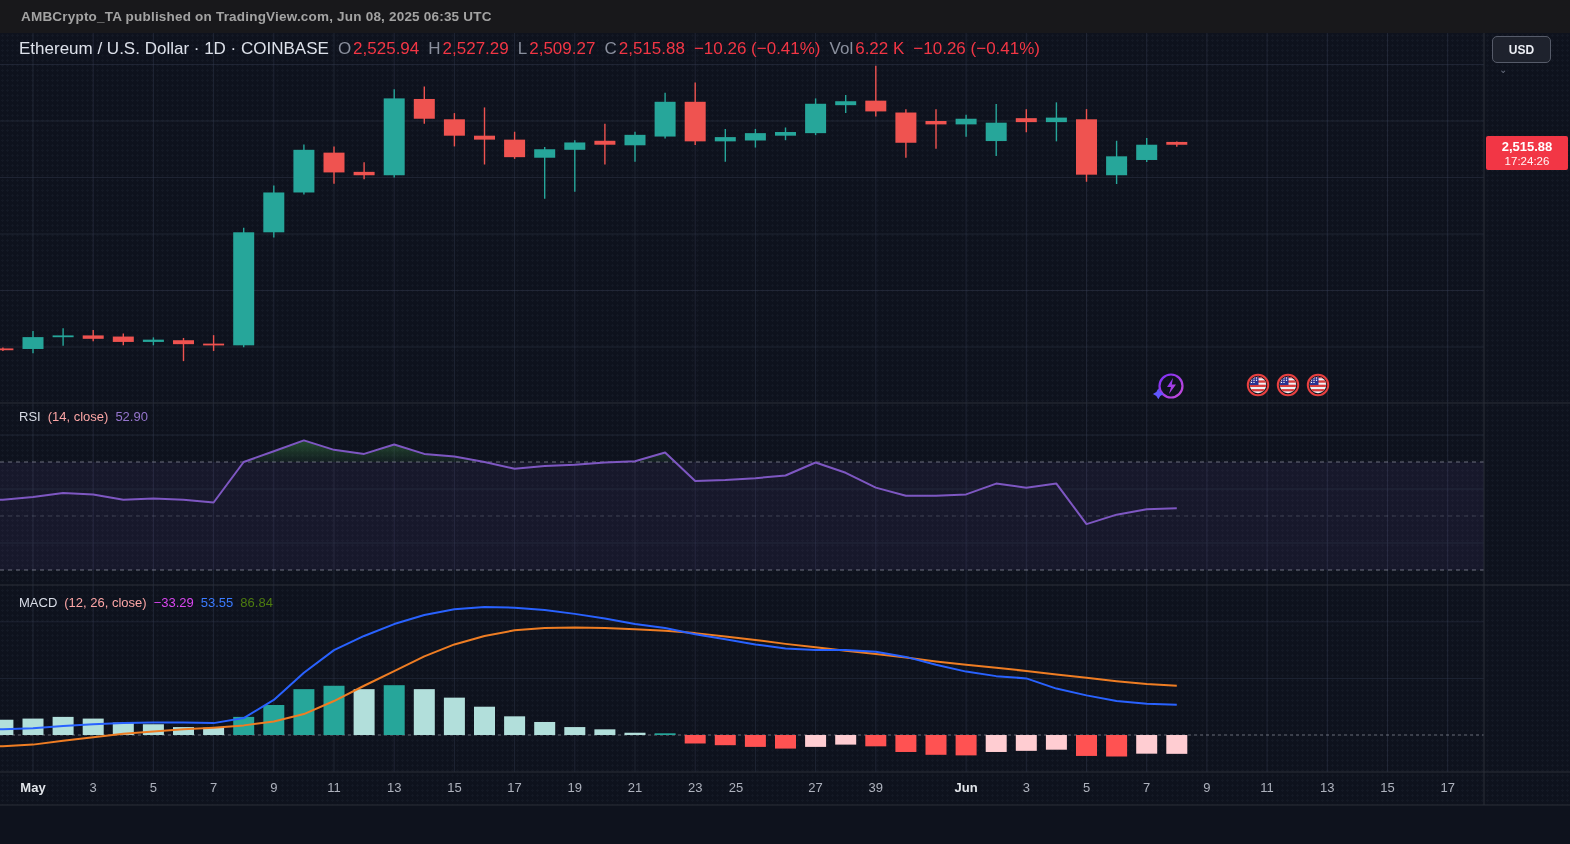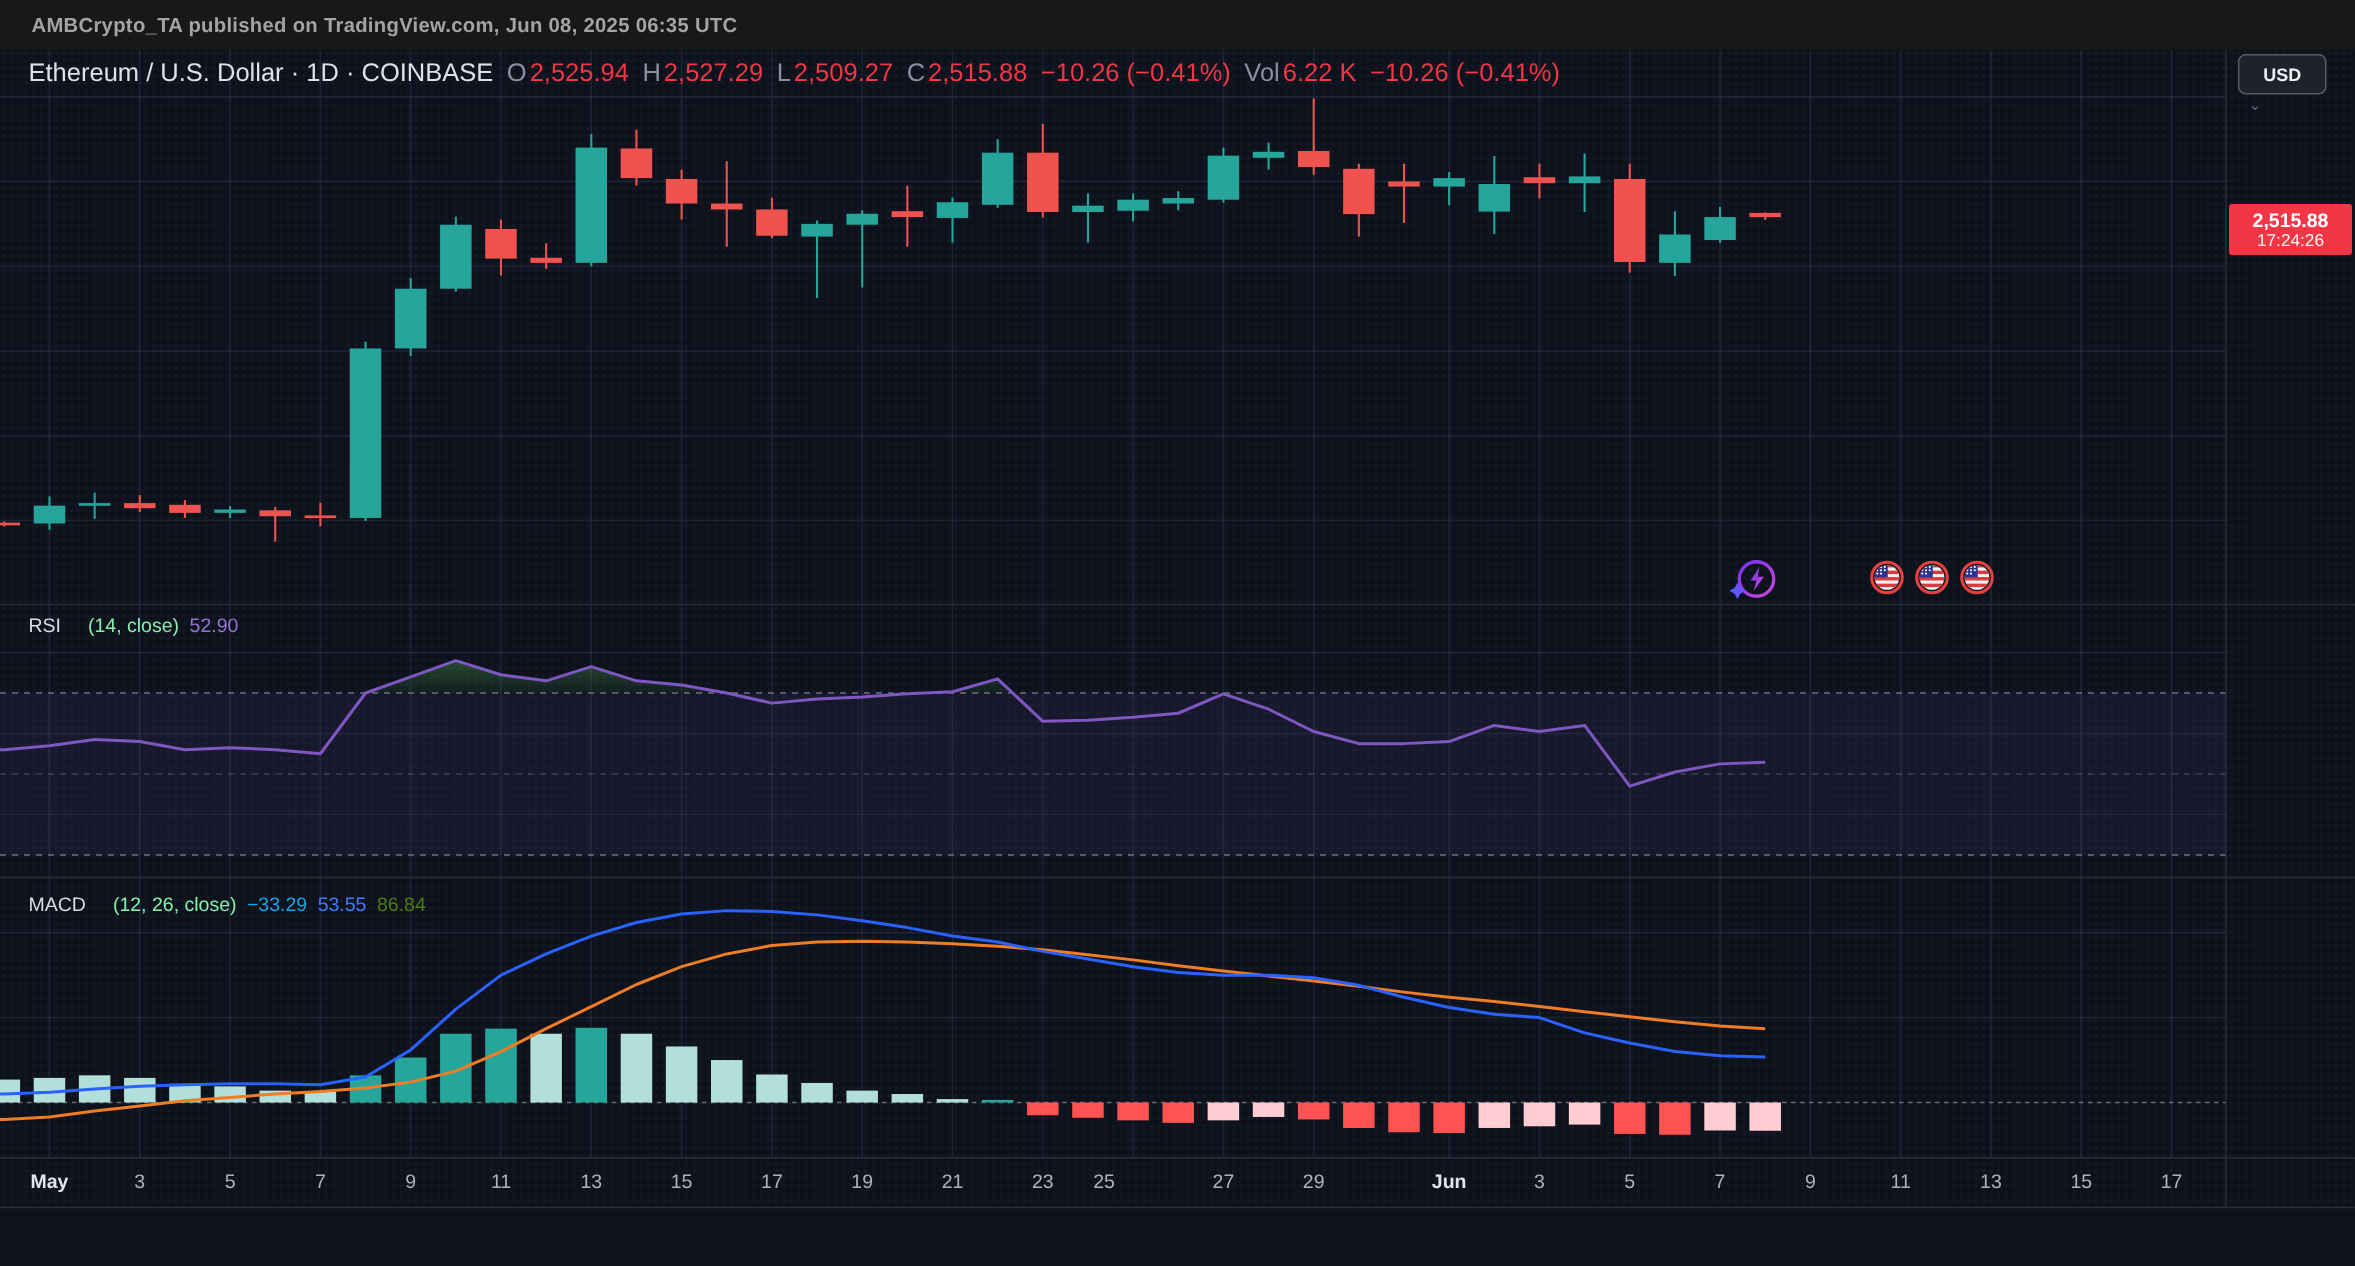--- a/index.html
+++ b/index.html
@@ -14,23 +14,23 @@
           letter-spacing:.2px;z-index:6;}
   .footer{position:absolute;bottom:0;left:0;right:0;height:39px;background:#17191f;display:flex;
           align-items:center;padding-left:15px;z-index:6;}
   .footer .brand{color:#d3d7e0;font-size:15.5px;font-weight:700;margin-left:9px;letter-spacing:.2px;}
   .symbol-row{position:absolute;top:39px;left:19px;z-index:5;display:flex;align-items:baseline;
           gap:9px;font-size:17px;color:#dde1ea;white-space:nowrap;}
   .pair{display:flex;gap:2px;}
   .lab{color:#8a8f9d;} .red{color:#f23645;}
   .ind-row{position:absolute;left:19px;z-index:5;display:flex;align-items:baseline;gap:7px;
           font-size:13px;color:#d8dce6;white-space:nowrap;}
-  .ind-row .params{color:#86efac;margin-left:11px;}
+  .ind-row .params{color:#fca5a5;}
   .rsi-row{top:409px;} .macd-row{top:595px;}
-  .rsi-val{color:#9575cd;} .hist-val{color:#0ea5e9;} .macd-val{color:#3b7bff;} .sig-val{color:#4d7c0f;}
+  .rsi-val{color:#9575cd;} .hist-val{color:#d946ef;} .macd-val{color:#3b7bff;} .sig-val{color:#4d7c0f;}
   .usd-btn{position:absolute;left:1492px;top:36px;width:57px;height:25px;background:#1e222d;
           border:1px solid #565b69;border-radius:5px;color:#eceef4;font-size:12px;font-weight:700;
           display:flex;align-items:center;justify-content:center;z-index:6;cursor:pointer;}
   .scale-caret{position:absolute;left:1499px;top:64px;z-index:6;color:#6a7080;font-size:10px;}
   .price-tag{position:absolute;left:1486px;top:136px;width:82px;height:34px;background:#f23645;
           border-radius:2px;color:#fff;text-align:center;z-index:6;line-height:1;}
   .price-tag .p{font-size:13px;font-weight:700;margin-top:4px;}
   .price-tag .cd{font-size:11.5px;margin-top:3px;color:rgba(255,255,255,.95);}
   .time-axis{position:absolute;left:0;top:772px;width:1484px;height:33px;z-index:4;cursor:ew-resize;}
   .time-axis span{position:absolute;top:8px;transform:translateX(-50%);font-size:13px;color:#aeb2bd;}
@@ -389,21 +389,21 @@
       <span style="left: 273.8px;">9</span>
       <span style="left: 334px;">11</span>
       <span style="left: 394.2px;">13</span>
       <span style="left: 454.4px;">15</span>
       <span style="left: 514.6px;">17</span>
       <span style="left: 574.8px;">19</span>
       <span style="left: 635px;">21</span>
       <span style="left: 695.2px;">23</span>
       <span style="left: 736px;">25</span>
       <span style="left: 815.6px;">27</span>
-      <span style="left: 875.8px;">29</span>
+      <span style="left: 875.8px;">39</span>
       <span class="strong" style="left: 966.1px;">Jun</span>
       <span style="left: 1026.3px;">3</span>
       <span style="left: 1086.5px;">5</span>
       <span style="left: 1146.7px;">7</span>
       <span style="left: 1206.9px;">9</span>
       <span style="left: 1267.1px;">11</span>
       <span style="left: 1327.3px;">13</span>
       <span style="left: 1387.5px;">15</span>
       <span style="left: 1447.7px;">17</span>
     </div>

